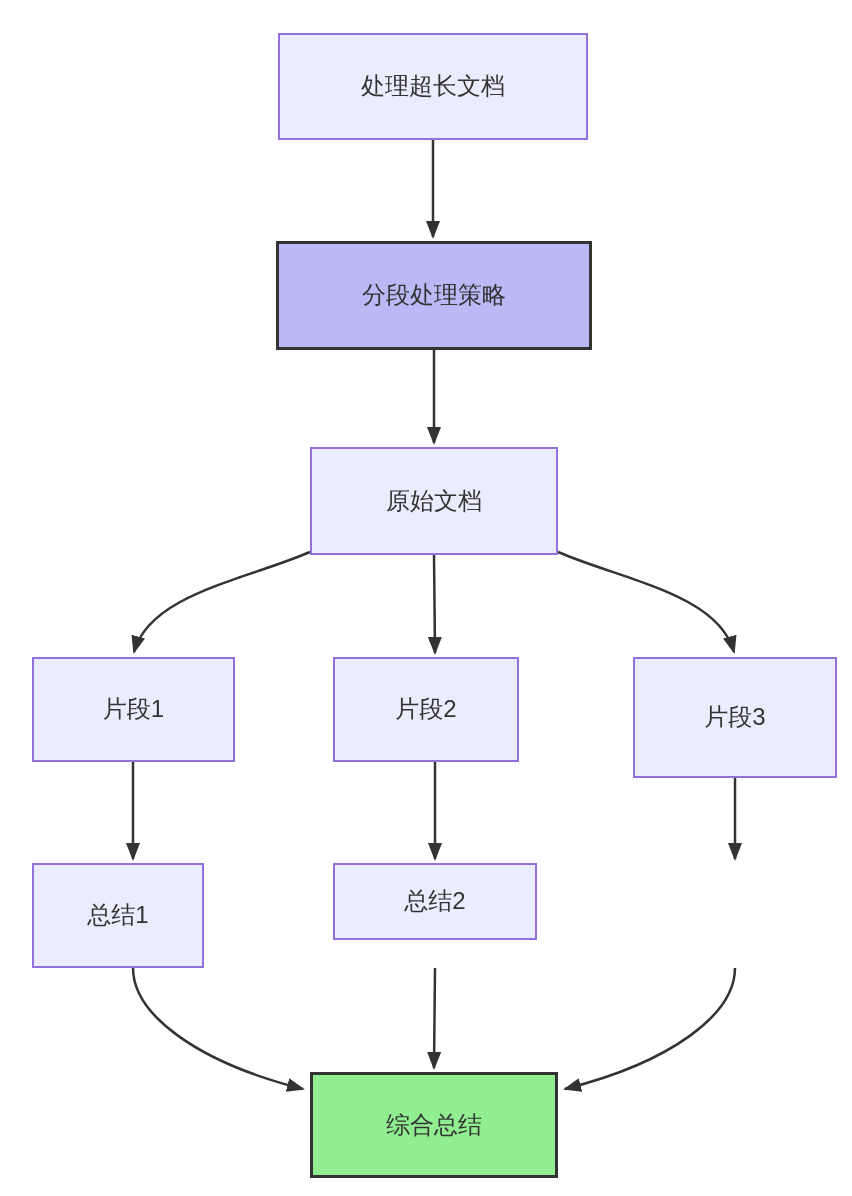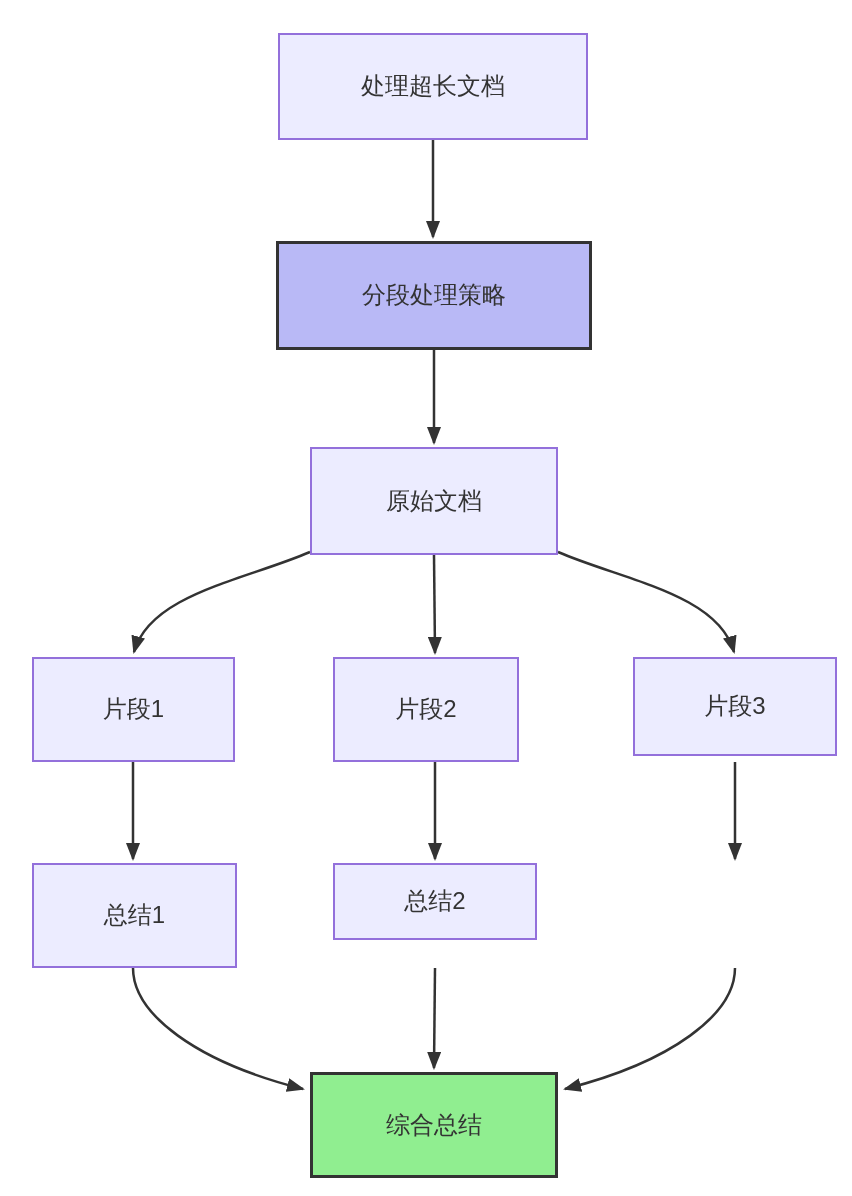--- a/index.html
+++ b/index.html
@@ -48,22 +48,22 @@
   .node.result {
     background: #90EE90;
     border: 3px solid #333333;
   }
   
   .n-a  { left: 278px; top: 33px;   width: 310px; height: 107px; }
   .n-b  { left: 276px; top: 241px;  width: 316px; height: 109px; }
   .n-c  { left: 310px; top: 447px;  width: 248px; height: 108px; }
   .n-d1 { left: 32px;  top: 657px;  width: 203px; height: 105px; }
   .n-d2 { left: 333px; top: 657px;  width: 186px; height: 105px; }
-  .n-d3 { left: 633px; top: 657px;  width: 204px; height: 99px; }
-  .n-s1 { left: 32px;  top: 863px;  width: 205px; height: 105px; }
+  .n-d3 { left: 633px; top: 657px;  width: 204px; height: 121px; }
+  .n-s1 { left: 32px;  top: 863px;  width: 172px; height: 105px; }
   .n-s2 { left: 333px; top: 863px;  width: 204px; height: 77px; }
   .n-s3 { left: 633px; top: 863px;  width: 204px; height: 105px; }
   .n-f  { left: 310px; top: 1072px; width: 248px; height: 106px; }
 </style>
 </head>
 <body>
 
 <div class="canvas">
 
   <svg class="edges" viewBox="0 0 852 1196" xmlns="http://www.w3.org/2000/svg">

